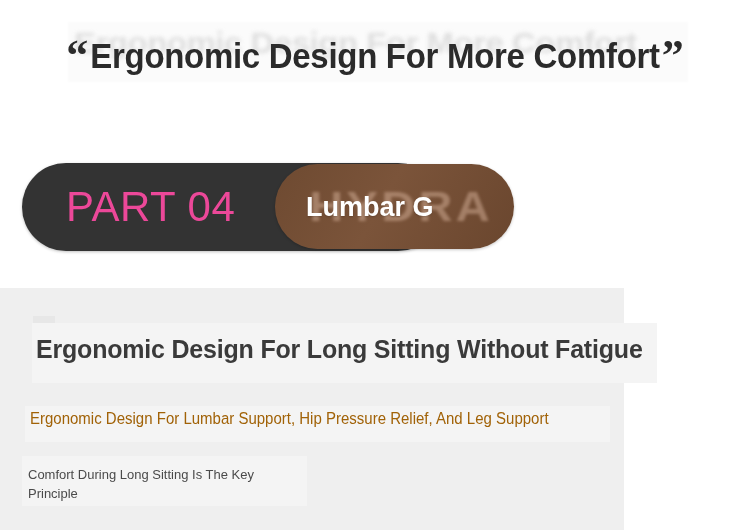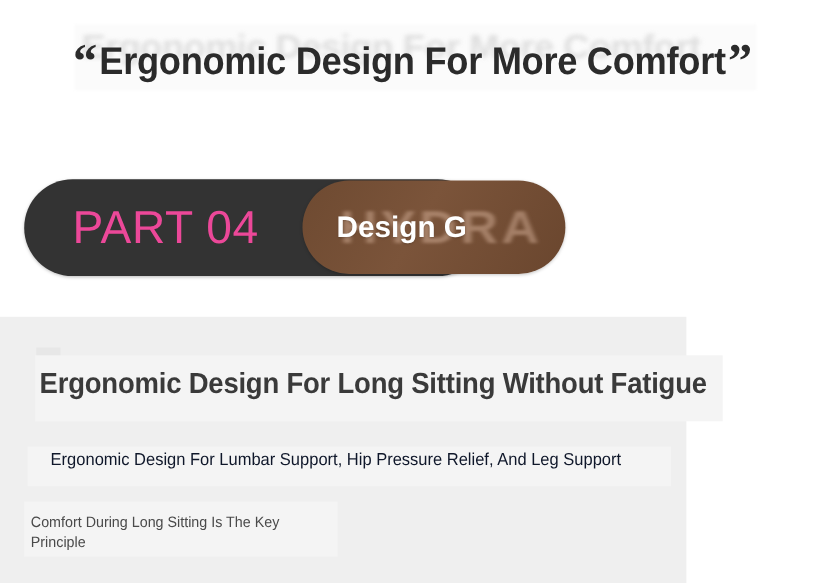--- a/index.html
+++ b/index.html
@@ -172,25 +172,25 @@
     font-size: 25px;
     font-weight: 700;
     color: #3a3a3a;
     letter-spacing: -0.2px;
     white-space: nowrap;
     transform: scaleY(1.06);
     transform-origin: left top;
   }
   .lower-sub {
     position: absolute;
-    left: 46px;
+    left: 30px;
     top: 121px;
     font-size: 15px;
     font-weight: 400;
-    color: #0f172a;
+    color: #a16207;
     white-space: nowrap;
     transform: scaleY(1.05);
     transform-origin: left top;
   }
   .lower-note {
     position: absolute;
     left: 28px;
     top: 177px;
     width: 270px;
     font-size: 13px;
@@ -214,21 +214,21 @@
   </div>
 
   <div class="pill-row">
 
     <div class="pill-dark">
       <span class="pill-dark-label">PART 04</span>
     </div>
 
     <div class="pill-brown">
       <span class="pill-brown-ghost">HYDRA</span>
-      <span class="pill-brown-label">Design G</span>
+      <span class="pill-brown-label">Lumbar G</span>
     </div>
 
   </div>
 </div>
 
 <div class="lower">
 
   <div class="ghost-box gb-tiny"></div>
   <div class="ghost-box gb-1"></div>
   <div class="ghost-box gb-2"></div>

